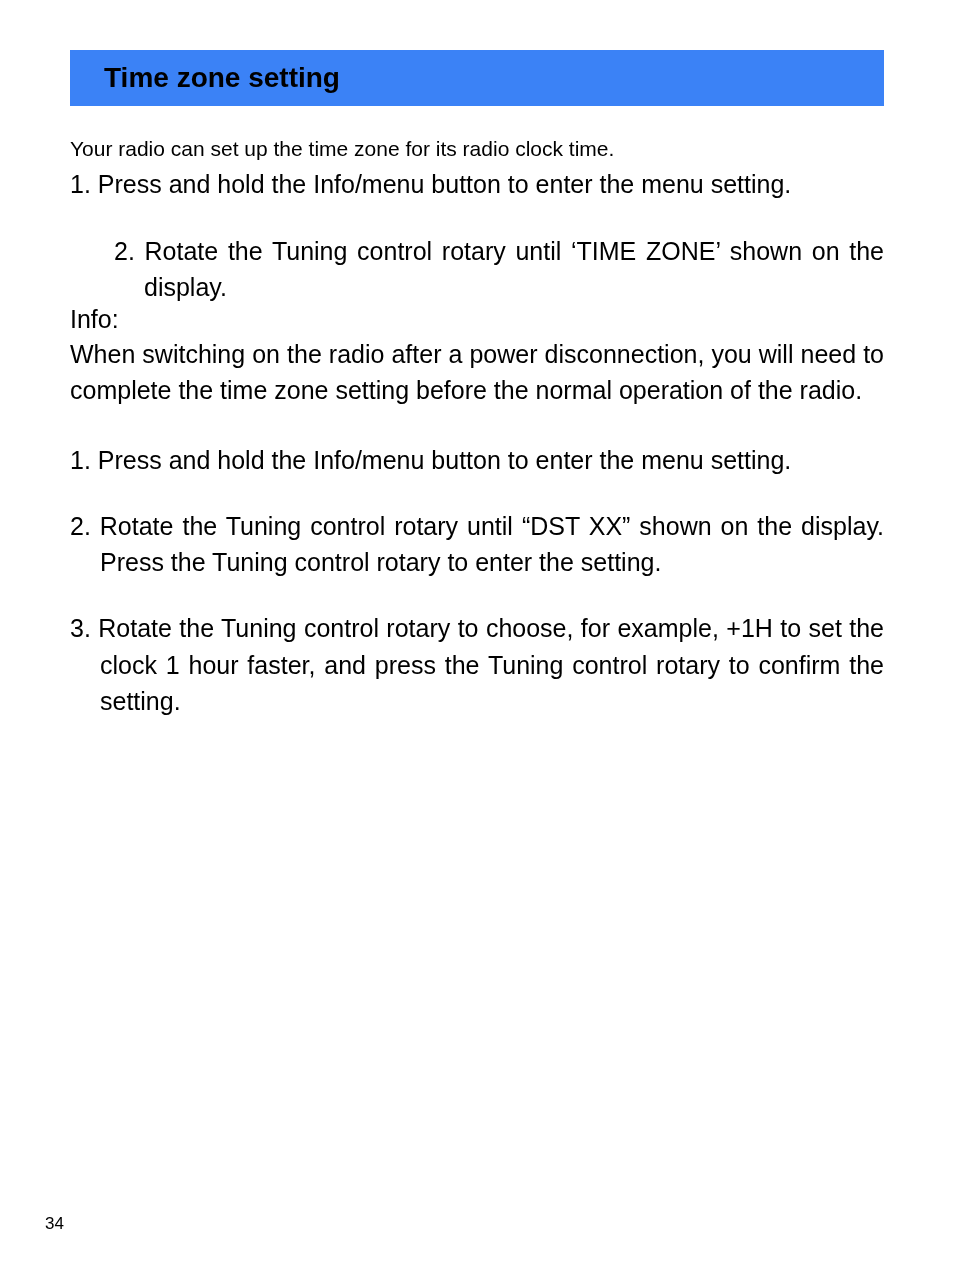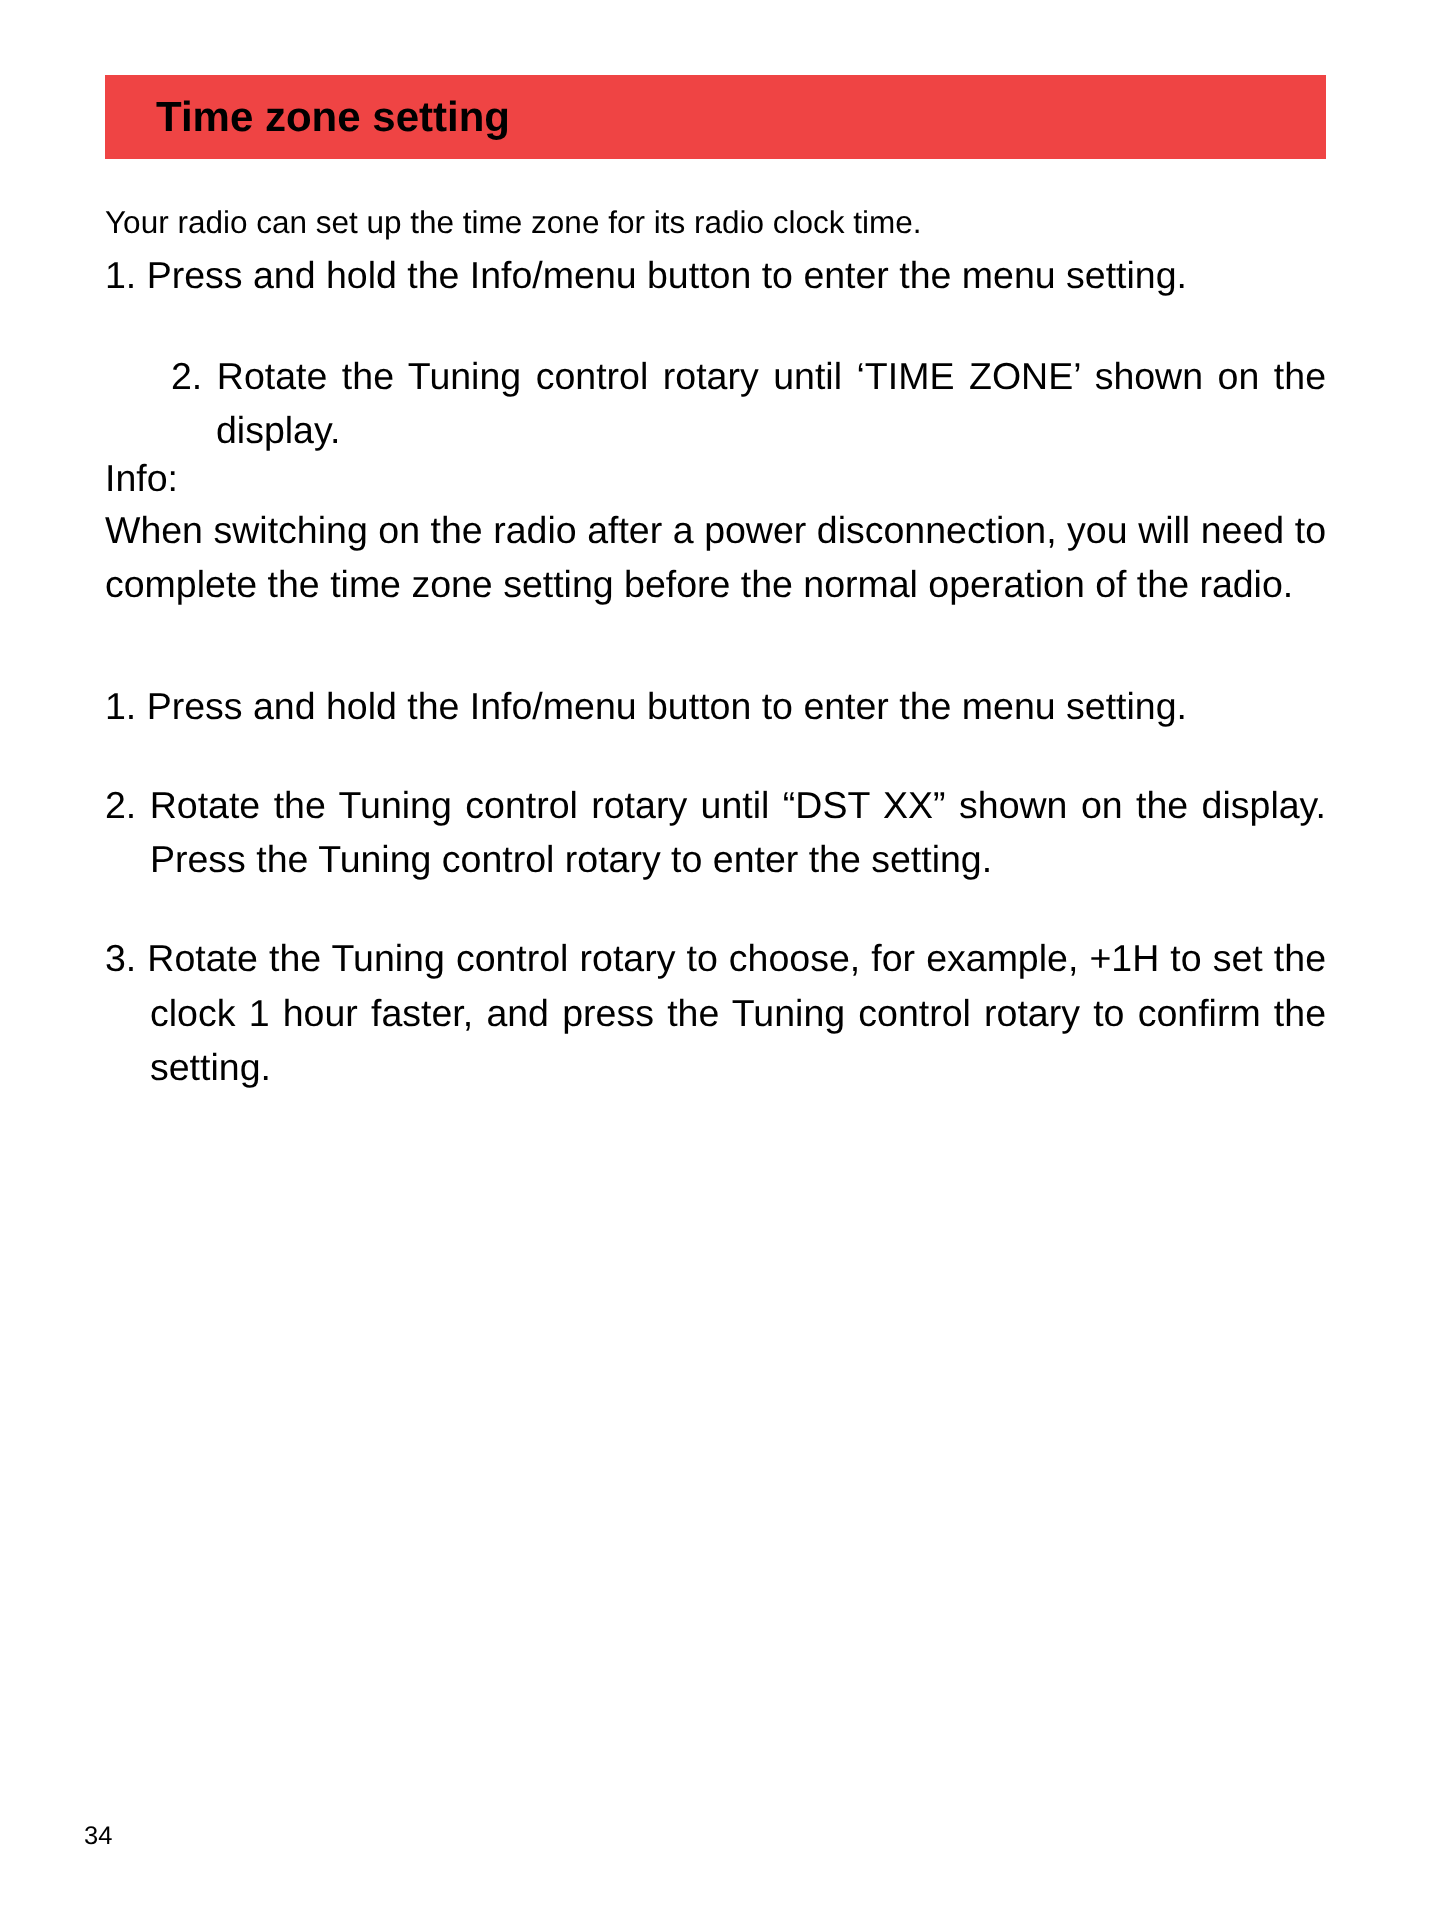--- a/index.html
+++ b/index.html
@@ -10,21 +10,21 @@
     color: #000000;
   }
   .page {
     width: 954px;
     height: 1272px;
     box-sizing: border-box;
     padding: 50px 70px 40px 70px;
     position: relative;
   }
   .section-heading {
-    background: #ef4444;
+    background: #3b82f6;
     font-weight: bold;
     font-size: 28px;
     padding: 12px 0 12px 34px;
     margin-bottom: 28px;
   }
   .intro {
     font-size: 21px;
     line-height: 1.45;
     margin-bottom: 2px;
     text-align: justify;
@@ -39,25 +39,25 @@
   }
   .note-label {
     font-size: 25px;
     margin-top: 0;
     margin-bottom: 2px;
   }
   .note-body {
     font-size: 25px;
     line-height: 1.45;
     text-align: justify;
-    margin-bottom: 40px;
+    margin-bottom: 29px;
   }
   .page-number {
     position: absolute;
-    left: 56px;
+    left: 45px;
     bottom: 38px;
     font-size: 17px;
   }
 </style>
 </head>
 <body>
 
 <div class="page">
 
   <div class="section-heading">Time zone setting</div>

